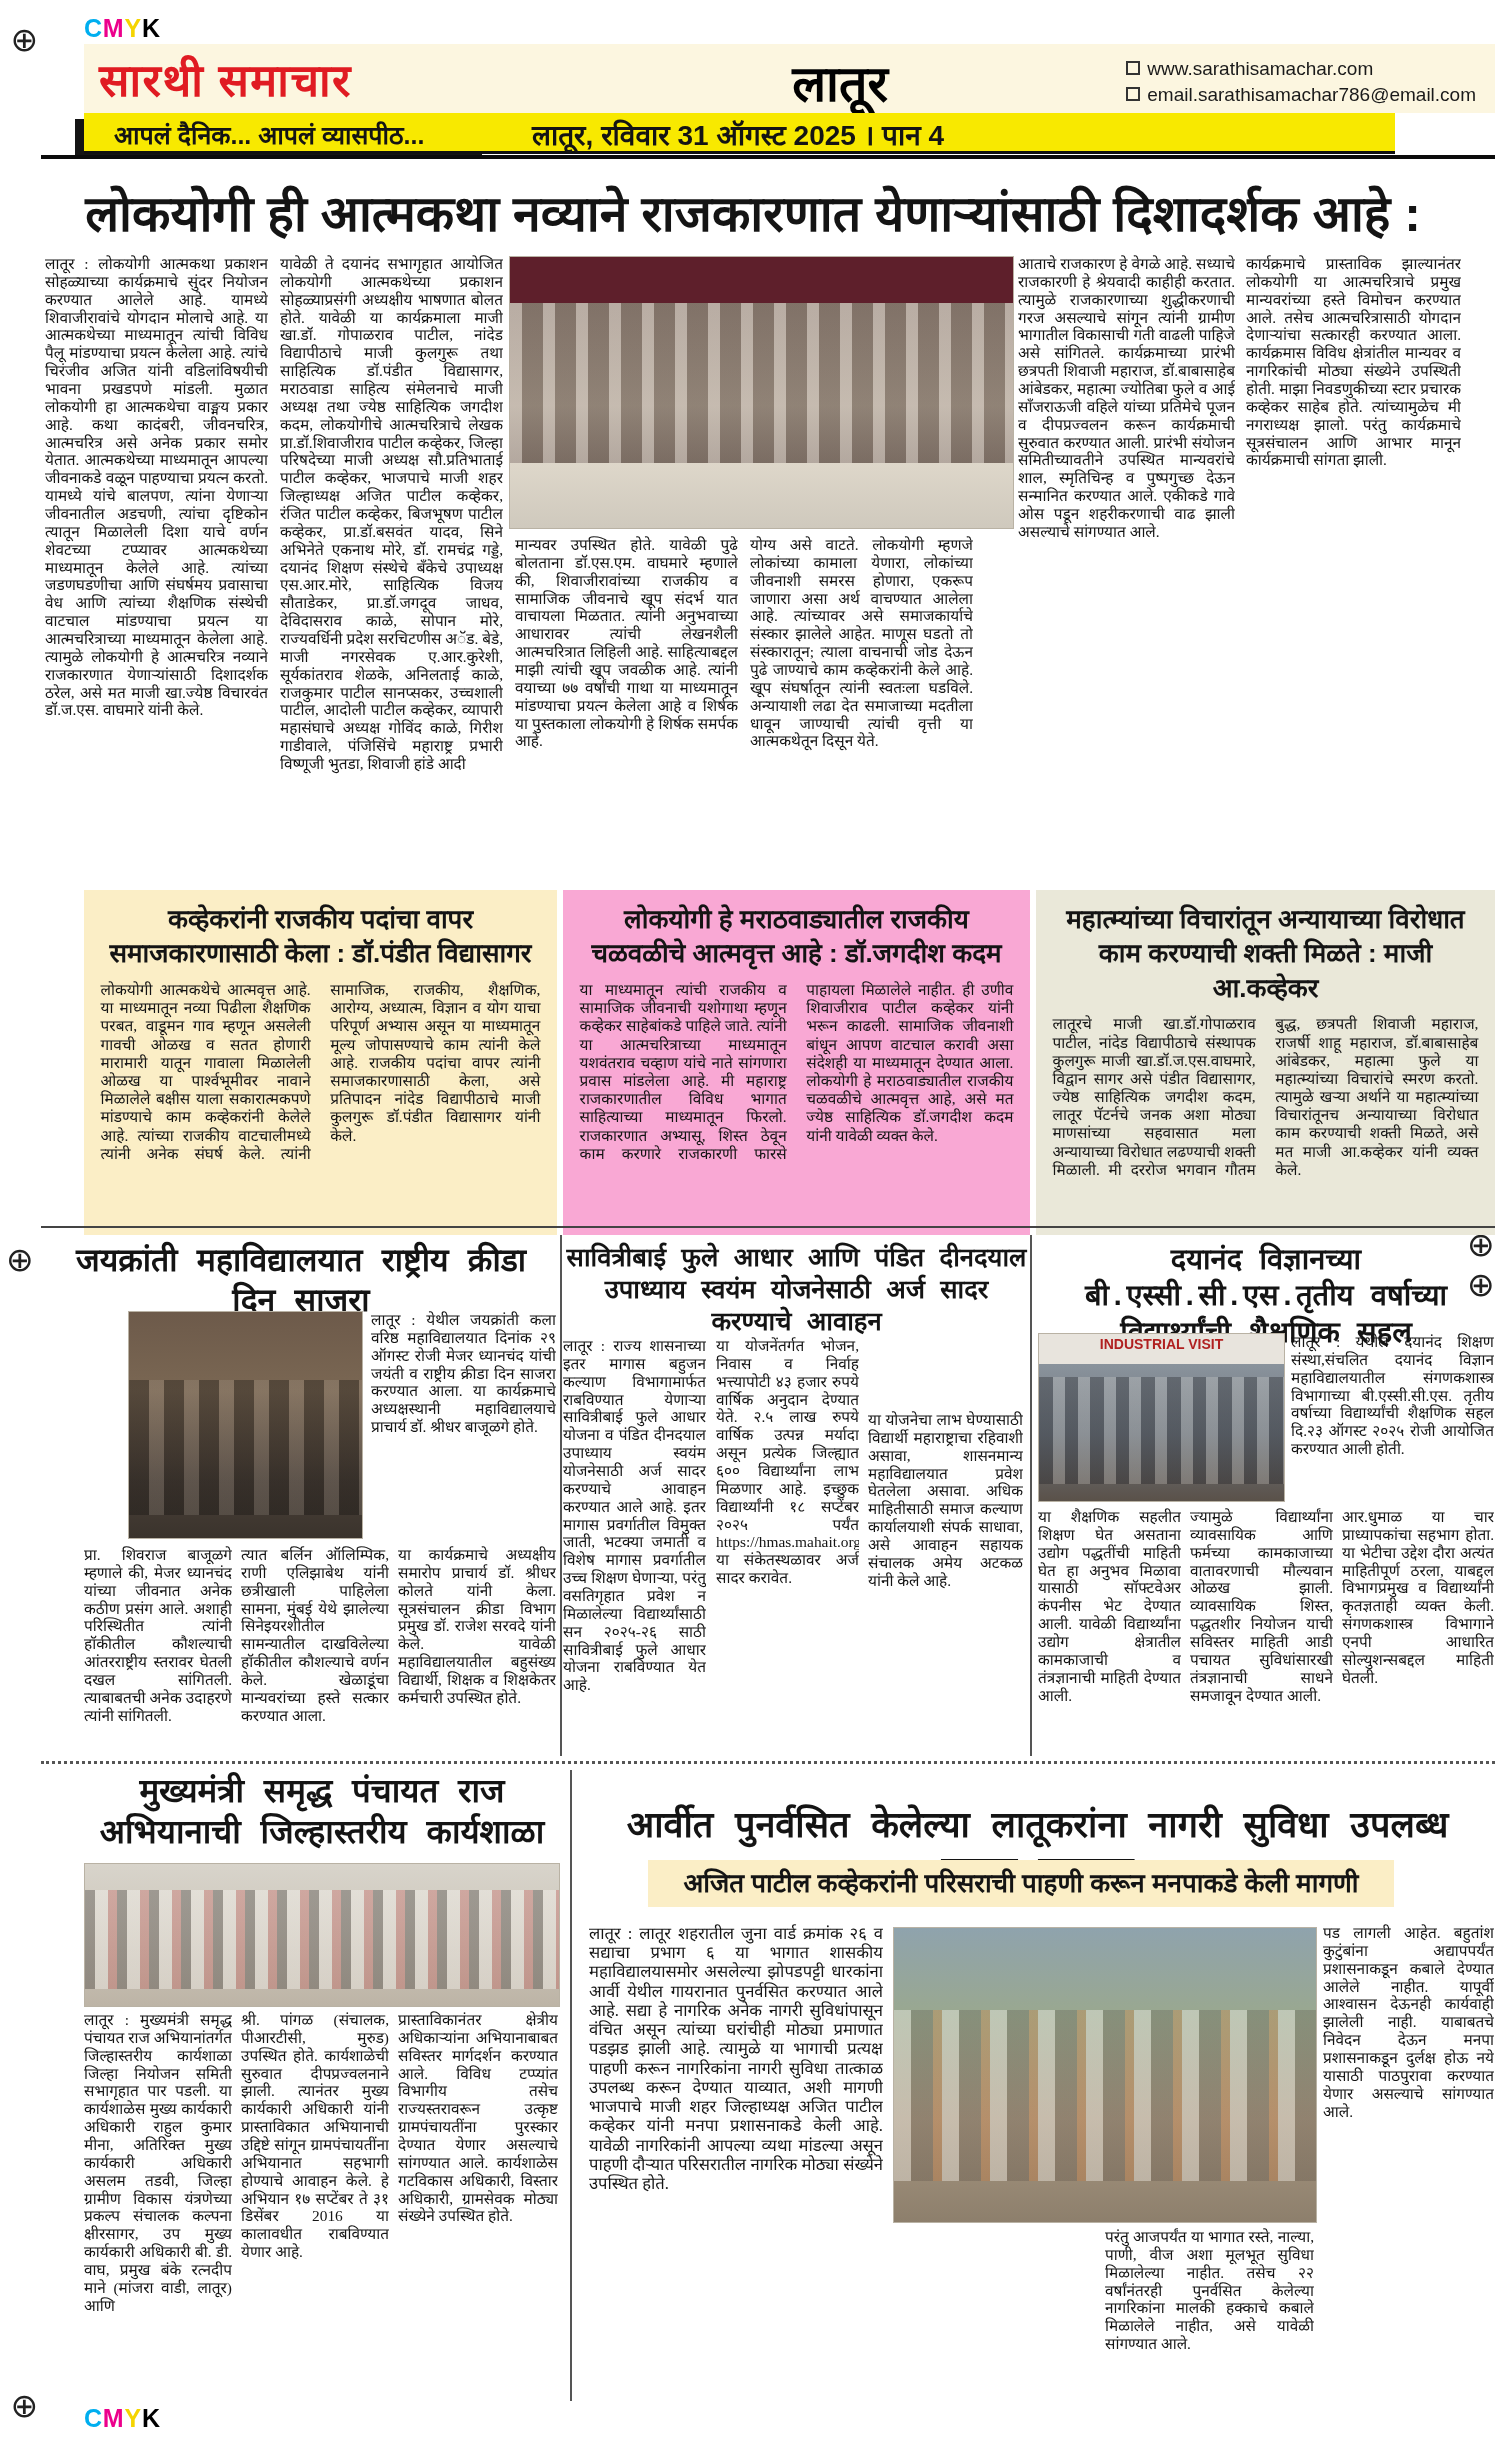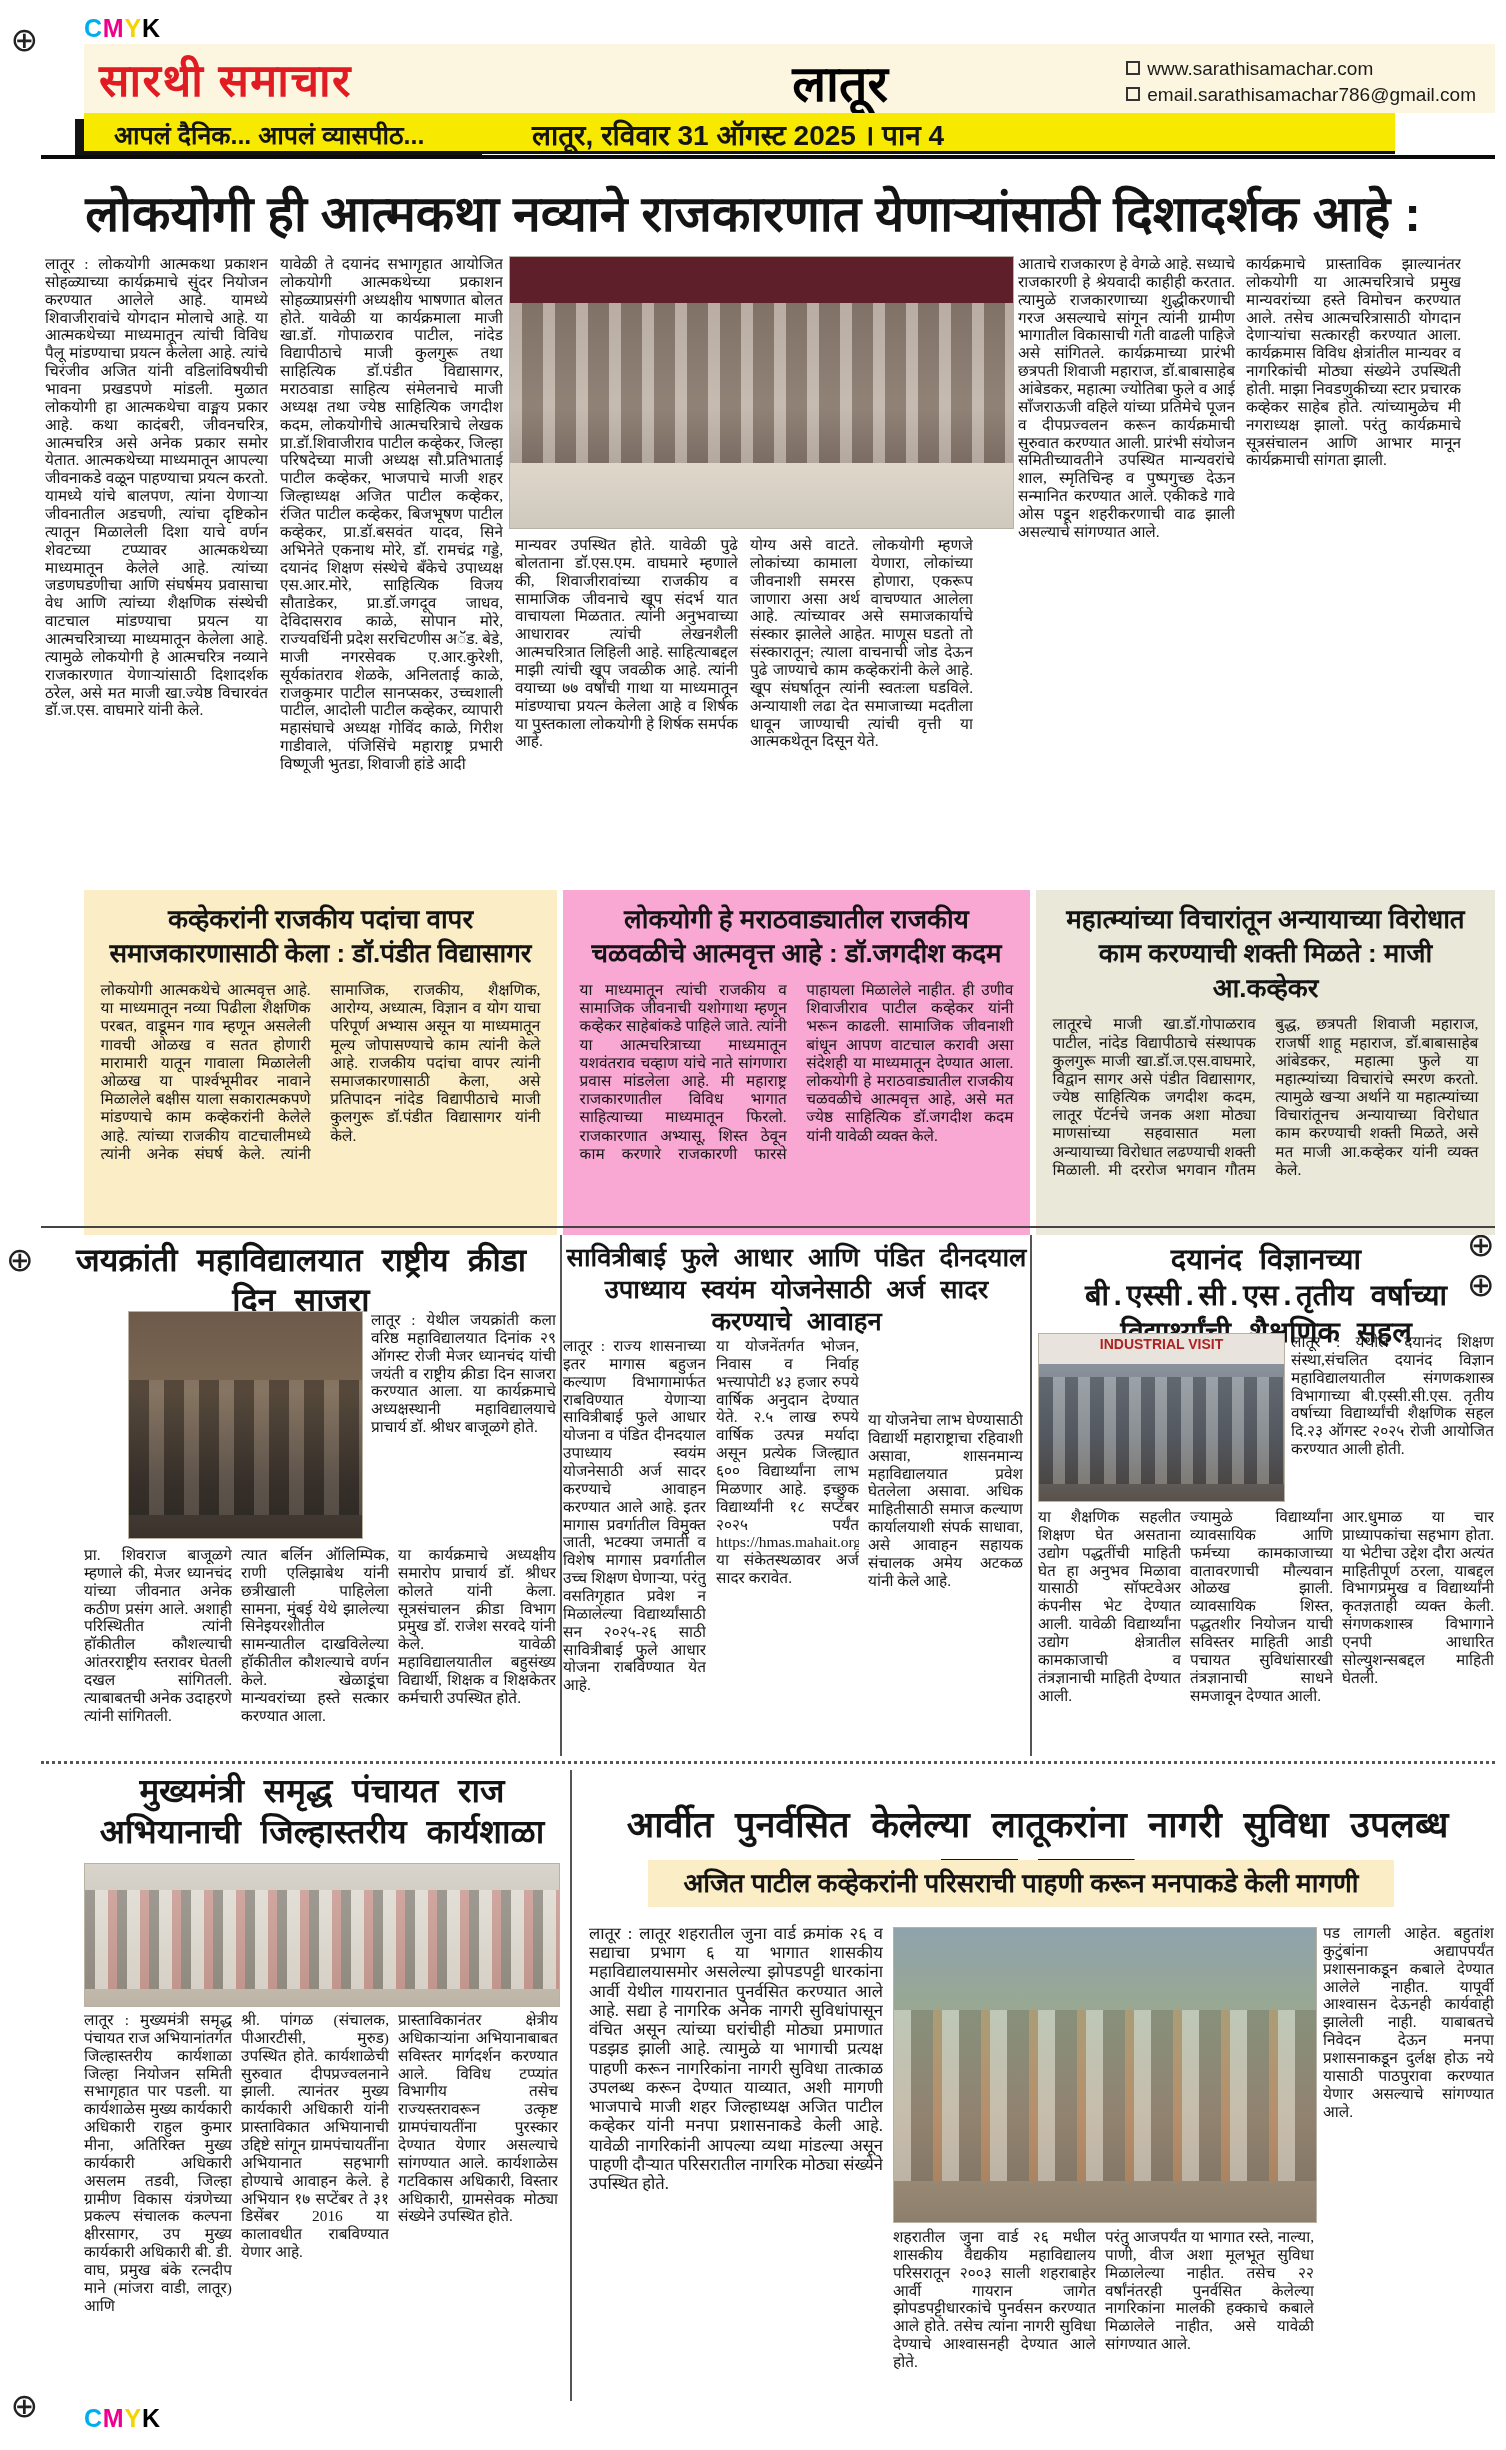--- a/index.html
+++ b/index.html
@@ -56,21 +56,21 @@
   <div class="reg" style="left:1467px;top:1268px;">⊕</div>
   <div class="reg" style="left:10.5px;top:2389px;">⊕</div>
   <div class="cmyk" style="left:84px;top:13.6px;"><span class="c">C</span><span class="m">M</span><span class="y">Y</span><span class="k">K</span></div>
   <div class="cmyk" style="left:84px;top:2404px;"><span class="c">C</span><span class="m">M</span><span class="y">Y</span><span class="k">K</span></div>
 
   <div class="abs mast-band"></div>
   <div class="abs mast-title">सारथी समाचार</div>
   <div class="abs city">लातूर</div>
   <div class="abs contacts">
     <div><span class="sq"></span><span>www.sarathisamachar.com</span></div>
-    <div><span class="sq"></span><span>email.sarathisamachar786@gmail.com</span></div>
+    <div><span class="sq"></span><span>email.sarathisamachar786@email.com</span></div>
   </div>
   <div class="abs strip-shadow"></div>
   <div class="abs strip"></div>
   <div class="abs strip-left"></div>
   <div class="abs tagline">आपलं दैनिक... आपलं व्यासपीठ...</div>
   <div class="abs dateline">लातूर, रविवार 31 ऑगस्ट 2025 । पान 4</div>
   <div class="abs black-rule"></div>
 
   <div class="abs main-hl">लोकयोगी ही आत्मकथा नव्याने राजकारणात येणाऱ्यांसाठी दिशादर्शक आहे : डॉ.जनार्दन वाघमारे</div>
 
@@ -148,17 +148,16 @@
 
   <div class="hl2" style="left:581px;top:1805px;width:913px;font-size:36px;">आर्वीत पुनर्वसित केलेल्या लातूकरांना नागरी सुविधा उपलब्ध करून द्याव्यात</div>
   <div class="band" style="left:648px;top:1860px;width:746px;">अजित पाटील कव्हेकरांनी परिसराची पाहणी करून मनपाकडे केली मागणी</div>
   <div class="col" style="left:589px;top:1924px;width:294px;height:476px;font-size:16.6px;">लातूर : लातूर शहरातील जुना वार्ड क्रमांक २६ व सद्याचा प्रभाग ६ या भागात शासकीय महाविद्यालयासमोर असलेल्या झोपडपट्टी धारकांना आर्वी येथील गायरानात पुनर्वसित करण्यात आले आहे. सद्या हे नागरिक अनेक नागरी सुविधांपासून वंचित असून त्यांच्या घरांचीही मोठ्या प्रमाणात पडझड झाली आहे. त्यामुळे या भागाची प्रत्यक्ष पाहणी करून नागरिकांना नागरी सुविधा तात्काळ उपलब्ध करून देण्यात याव्यात, अशी मागणी भाजपाचे माजी शहर जिल्हाध्यक्ष अजित पाटील कव्हेकर यांनी मनपा प्रशासनाकडे केली आहे. यावेळी नागरिकांनी आपल्या व्यथा मांडल्या असून पाहणी दौऱ्यात परिसरातील नागरिक मोठ्या संख्येने उपस्थित होते.</div>
   <div class="photo" style="left:893px;top:1927px;width:422px;height:294px;
        background:linear-gradient(180deg,#8fa3ad 0%,#9aa88f 30%,#a79781 65%,#8d7f6c 100%);">
     <div class="crowd" style="top:28%;height:58%;
          background:repeating-linear-gradient(90deg,rgba(250,248,242,.85) 0 16.6px,rgba(70,60,52,.5) 16.6px 39px,rgba(225,120,40,.55) 39px 48px);"></div>
   </div>
   <div class="col" style="left:1323px;top:1924px;width:171px;height:476px;">पड लागली आहेत. बहुतांश कुटुंबांना अद्यापपर्यंत प्रशासनाकडून कबाले देण्यात आलेले नाहीत. यापूर्वी आश्वासन देऊनही कार्यवाही झालेली नाही. याबाबतचे निवेदन देऊन मनपा प्रशासनाकडून दुर्लक्ष होऊ नये यासाठी पाठपुरावा करण्यात येणार असल्याचे सांगण्यात आले.</div>
-  <div class="col" style="left:893px;top:2228px;width:203px;height:172px;">शहरातील जुना वार्ड २६ मधील शासकीय वैद्यकीय महाविद्यालय परिसरातून २००३ साली शहराबाहेर आर्वी गायरान जागेत झोपडपट्टीधारकांचे पुनर्वसन करण्यात आले होते. तसेच त्यांना नागरी सुविधा देण्याचे आश्वासनही देण्यात आले होते.</div>
   <div class="col" style="left:1105px;top:2228px;width:209px;height:172px;">परंतु आजपर्यंत या भागात रस्ते, नाल्या, पाणी, वीज अशा मूलभूत सुविधा मिळालेल्या नाहीत. तसेच २२ वर्षांनंतरही पुनर्वसित केलेल्या नागरिकांना मालकी हक्काचे कबाले मिळालेले नाहीत, असे यावेळी सांगण्यात आले.</div>
 
 </div>
 
 
 </body></html>

